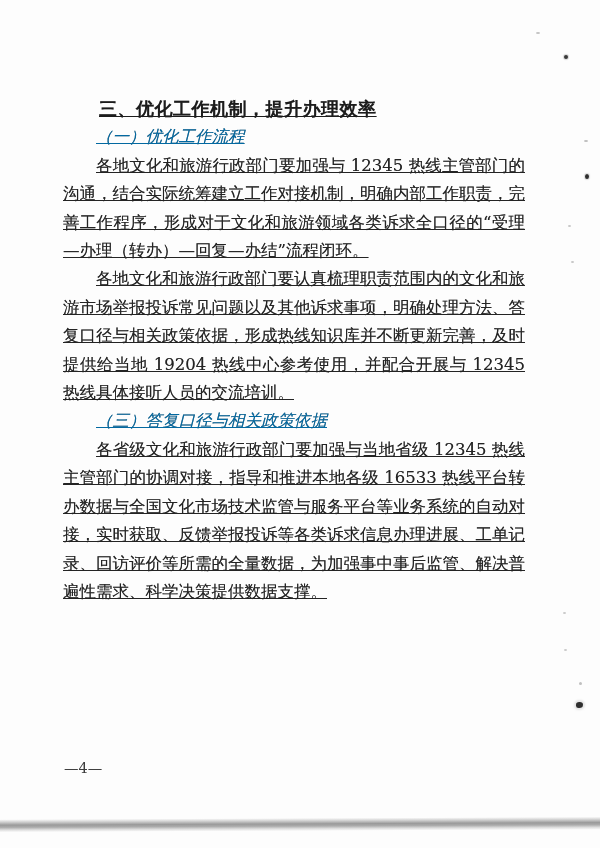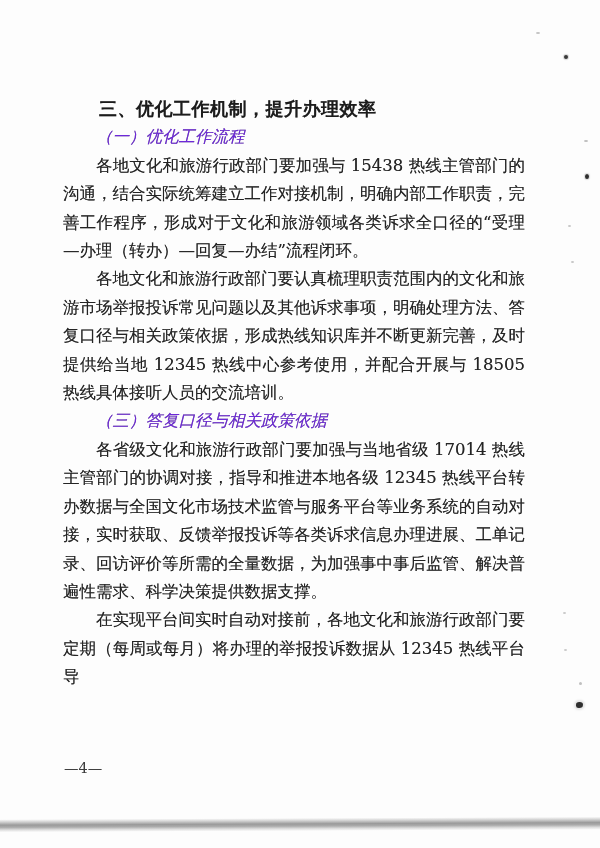--- a/index.html
+++ b/index.html
@@ -21,31 +21,32 @@
     line-height: 28.4px;
     color: #242424;
     text-align: justify;
     text-shadow: 0 0 0.5px rgba(40,40,40,0.55);
   }
   .doc p, .doc h2 {
     margin: 0;
     padding: 0;
     text-indent: 2em;
     font-weight: normal;
+    text-decoration: underline;
   }
   .heading {
     font-family: "DejaVu Sans", "Liberation Sans", sans-serif;
     font-weight: 700 !important;
     font-size: 18px;
     letter-spacing: 0.5px;
     color: #1c1c1c;
   }
   .sub {
     font-style: italic; 
-    color: #6d28d9;
+    color: #0369a1;
   }
   .pageno {
     position: absolute;
     left: 64px; top: 760px;
     font-size: 14.5px;
     color: #3a3a3a;
     letter-spacing: 0px;
   }
   .edge-band {
     position: absolute;
@@ -63,25 +64,24 @@
   .speck { position: absolute; border-radius: 50%; }
 </style>
 </head>
 <body>
 
 <div class="page">
 
   <main class="doc">
     <h2 class="heading">三、优化工作机制，提升办理效率</h2>
     <p class="sub">（一）优化工作流程</p>
-    <p class="para">各地文化和旅游行政部门要加强与 15438 热线主管部门的沟通，结合实际统筹建立工作对接机制，明确内部工作职责，完善工作程序，形成对于文化和旅游领域各类诉求全口径的“受理—办理（转办）—回复—办结”流程闭环。</p>
-    <p class="para">各地文化和旅游行政部门要认真梳理职责范围内的文化和旅游市场举报投诉常见问题以及其他诉求事项，明确处理方法、答复口径与相关政策依据，形成热线知识库并不断更新完善，及时提供给当地 12345 热线中心参考使用，并配合开展与 18505 热线具体接听人员的交流培训。</p>
+    <p class="para">各地文化和旅游行政部门要加强与 12345 热线主管部门的沟通，结合实际统筹建立工作对接机制，明确内部工作职责，完善工作程序，形成对于文化和旅游领域各类诉求全口径的“受理—办理（转办）—回复—办结”流程闭环。</p>
+    <p class="para">各地文化和旅游行政部门要认真梳理职责范围内的文化和旅游市场举报投诉常见问题以及其他诉求事项，明确处理方法、答复口径与相关政策依据，形成热线知识库并不断更新完善，及时提供给当地 19204 热线中心参考使用，并配合开展与 12345 热线具体接听人员的交流培训。</p>
     <p class="sub">（三）答复口径与相关政策依据</p>
-    <p class="para">各省级文化和旅游行政部门要加强与当地省级 17014 热线主管部门的协调对接，指导和推进本地各级 12345 热线平台转办数据与全国文化市场技术监管与服务平台等业务系统的自动对接，实时获取、反馈举报投诉等各类诉求信息办理进展、工单记录、回访评价等所需的全量数据，为加强事中事后监管、解决普遍性需求、科学决策提供数据支撑。</p>
-    <p class="para">在实现平台间实时自动对接前，各地文化和旅游行政部门要定期（每周或每月）将办理的举报投诉数据从 12345 热线平台导</p>
+    <p class="para">各省级文化和旅游行政部门要加强与当地省级 12345 热线主管部门的协调对接，指导和推进本地各级 16533 热线平台转办数据与全国文化市场技术监管与服务平台等业务系统的自动对接，实时获取、反馈举报投诉等各类诉求信息办理进展、工单记录、回访评价等所需的全量数据，为加强事中事后监管、解决普遍性需求、科学决策提供数据支撑。</p>
   </main>
 
   <div class="pageno">—4—</div>
 
   <span class="speck" style="left:536px;top:32px;width:4px;height:2px;background:#c2c2c2;"></span>
   <span class="speck" style="left:564px;top:55px;width:4px;height:4px;background:#3a3a3a;box-shadow:0 0 1px 1px rgba(160,160,160,0.4);"></span>
   <span class="speck" style="left:584px;top:140px;width:4px;height:2px;background:#bdbdbd;"></span>
   <span class="speck" style="left:585px;top:174px;width:4px;height:5px;background:#2e2e2e;box-shadow:0 0 1px 1px rgba(170,170,170,0.4);"></span>
   <span class="speck" style="left:568px;top:225px;width:3px;height:2px;background:#c6c6c6;"></span>
   <span class="speck" style="left:571px;top:261px;width:3px;height:2px;background:#c6c6c6;"></span>

